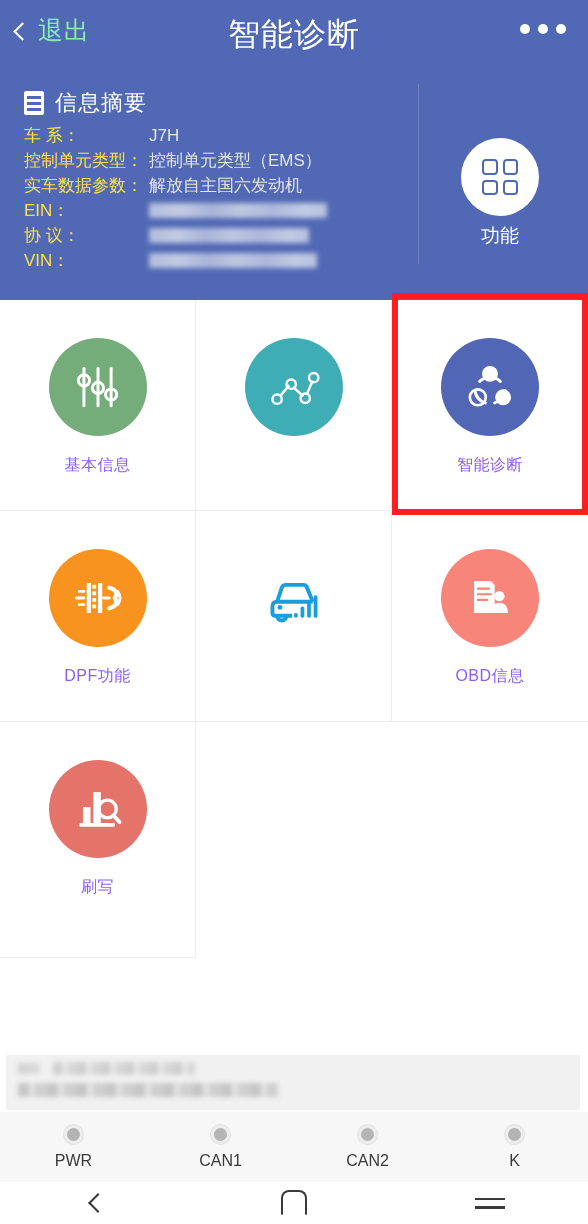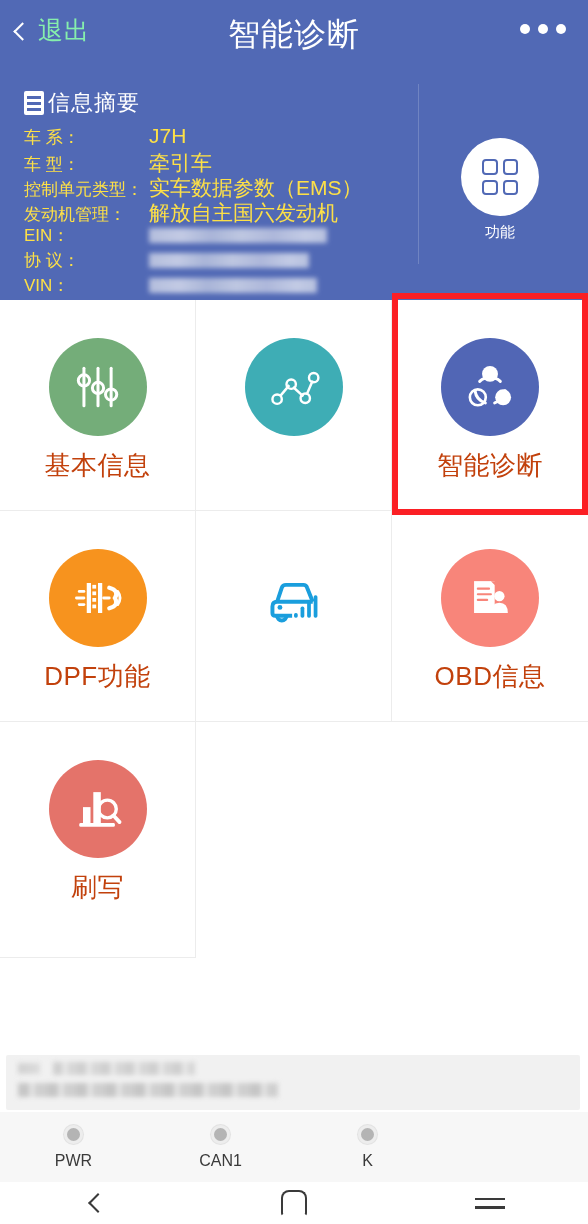--- a/index.html
+++ b/index.html
@@ -36,55 +36,55 @@
   .nav-more{
     position:absolute; right:22px; top:24px;
     display:flex; gap:8px; cursor:pointer;
   }
   .nav-more i{ display:block; width:10px; height:10px; border-radius:50%; background:#fff; }
 
   
   .summary{
     position:absolute; left:24px; top:88px; width:360px;
   }
-  .sum-head{ display:flex; align-items:center; gap:4px; margin-bottom:6px; }
+  .sum-head{ display:flex; align-items:center; gap:11px; margin-bottom:6px; }
   .sum-ico{
     width:20px; height:24px; background:#fff; border-radius:2px;
     position:relative; flex:0 0 auto;
   }
   .sum-ico::before{
     content:""; position:absolute; left:3px; top:5px; width:14px; height:2.5px; background:#5169b5;
     box-shadow:0 6px 0 #5169b5, 0 12px 0 #5169b5;
   }
   .sum-title{ color:#fff; font-size:22px; letter-spacing:1px; }
   .sum-rows{ display:block; }
   .srow{ display:flex; align-items:baseline; height:25px; }
   .slab{ color:#fde047; font-size:17px; width:125px; flex:0 0 125px; white-space:nowrap; }
-  .sval{ color:#fde047; font-size:21px; white-space:nowrap; }
+  .sval{ color:#e5e5e5; font-size:17px; white-space:nowrap; }
   .redacted{
     display:inline-block; height:15px; border-radius:1px;
     background:linear-gradient(90deg,#b9c2df 0%,#c9d0e7 18%,#aeb9da 35%,#c4cce4 52%,#b3bcdd 70%,#c9d1e8 88%,#bcc5e1 100%);
     filter:blur(2.4px); opacity:.95; position:relative; top:2px;
   }
 
   
   .func{
     position:absolute; left:458px; top:138px; width:84px; text-align:center; cursor:pointer;
   }
   .func-circle{
     width:78px; height:78px; border-radius:50%; background:#fff;
     margin:0 auto; position:relative;
   }
   .func-grid{
     position:absolute; left:50%; top:50%; transform:translate(-50%,-50%);
     width:36px; height:36px;
     display:grid; grid-template-columns:1fr 1fr; grid-template-rows:1fr 1fr; gap:5px;
   }
   .func-grid span{ border:2.5px solid #5169b5; border-radius:4px; display:block; }
-  .func-label{ color:#fff; font-size:15px; margin-top:7px; }
+  .func-label{ color:#fff; font-size:19px; margin-top:7px; }
   .hdr-divider{
     position:absolute; left:418px; top:84px; width:1px; height:180px;
     background:rgba(255,255,255,.18);
   }
 
   
   .grid{
     position:absolute; left:0; top:300px; width:588px; height:658px;
     background:#fff;
     display:grid;
@@ -97,21 +97,21 @@
     border-right:1px solid #ececec; border-bottom:1px solid #ececec;
     cursor:pointer; background:#fff;
   }
   .cell:nth-child(3n){ border-right:none; }
   .cell-ico{
     width:98px; height:98px; border-radius:50%;
     display:flex; align-items:center; justify-content:center; position:relative;
   }
   .cell-ico.plain{ background:transparent !important; }
   .cell-label{
-    margin-top:14px; font-size:26px; color:#c2410c; text-align:center;
+    margin-top:14px; font-size:16px; color:#8b5cf6; text-align:center;
     line-height:30px; width:150px; letter-spacing:.5px;
   }
 
   
   .hl-box{
     position:absolute; left:392px; top:293px; width:196px; height:222px;
     border:6px solid #fb1f24; pointer-events:none; z-index:30;
   }
   .ripple{
     position:absolute; width:52px; height:52px; border-radius:50%;
@@ -192,29 +192,25 @@
       <div class="sum-head">
         <span class="sum-ico"></span>
         <span class="sum-title">信息摘要</span>
       </div>
       <div class="sum-rows" id="summary-rows">
           <div class="srow">
             <span class="slab">车 系：</span>
             <span class="sval">J7H</span>
           </div>
           <div class="srow">
-            <span class="slab">车 型：</span>
-            <span class="sval">牵引车</span>
-          </div>
-          <div class="srow">
             <span class="slab">控制单元类型：</span>
-            <span class="sval">实车数据参数（EMS）</span>
-          </div>
-          <div class="srow">
-            <span class="slab">发动机管理：</span>
+            <span class="sval">控制单元类型（EMS）</span>
+          </div>
+          <div class="srow">
+            <span class="slab">实车数据参数：</span>
             <span class="sval">解放自主国六发动机</span>
           </div>
           <div class="srow">
             <span class="slab">EIN：</span>
             <span class="redacted" style="width: 178px;"></span>
           </div>
           <div class="srow">
             <span class="slab">协 议：</span>
             <span class="redacted" style="width: 160px;"></span>
           </div>
@@ -368,20 +364,24 @@
       <div class="led">
         <span class="led-dot"></span>
         <span class="led-label">PWR</span>
       </div>
       <div class="led">
         <span class="led-dot"></span>
         <span class="led-label">CAN1</span>
       </div>
       <div class="led">
         <span class="led-dot"></span>
+        <span class="led-label">CAN2</span>
+      </div>
+      <div class="led">
+        <span class="led-dot"></span>
         <span class="led-label">K</span>
       </div>
     </div>
 
   <div class="andnav">
     <span class="an-back"></span>
     <span class="an-home"></span>
     <span class="an-menu">
         <span></span>
         <span></span>

